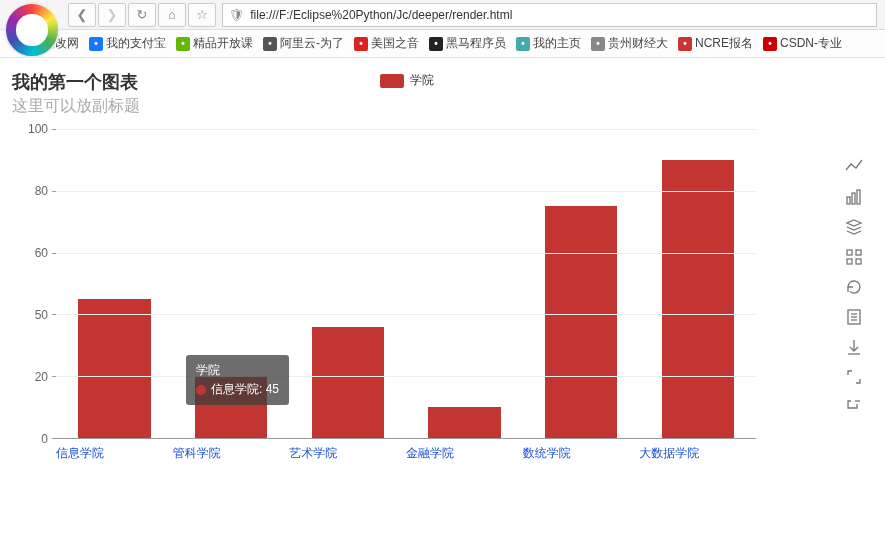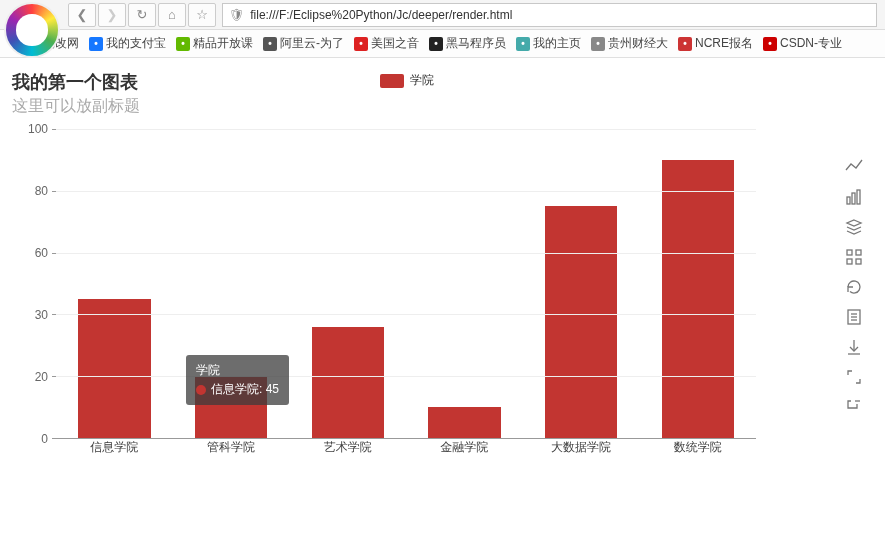--- a/index.html
+++ b/index.html
@@ -31,21 +31,21 @@
     
     .chart-wrap { position: relative; width: 740px; height: 340px; margin-top: 12px; margin-left: 4px; }
     .y-axis { position:absolute; left:0; top:0; bottom:30px; width:36px; }
     .y-tick { position:absolute; right:4px; font-size:12px; color:#666; transform:translateY(-50%); }
     .plot { position:absolute; left:40px; right:0; top:0; bottom:30px; border-bottom:1px solid #999; }
     .grid-line { position:absolute; left:0; right:0; border-top:1px solid #eee; }
     .bars { position:absolute; inset:0; display:flex; align-items:flex-end; justify-content:space-around; }
     .bar-slot { flex:1; display:flex; justify-content:center; align-items:flex-end; height:100%; }
     .bar { width: 62%; background:#c23531; }
     .x-labels { position:absolute; left:40px; right:0; bottom:0; height:30px; display:flex; }
-    .x-label { flex:1; text-align:center; font-size:12px; color:#404040; }
+    .x-label { flex:1; font-size:12px; color:#1d4ed8; padding-top:6px; }
     .y-tick-mark { position:absolute; left:-4px; width:4px; border-top:1px solid #999; }
     
     .tooltip { position:absolute; background:rgba(60,60,60,0.75); color:#fff; font-size:12px; padding:6px 10px; border-radius:3px; pointer-events:none; line-height:1.6; }
     .tooltip-dot { display:inline-block; width:10px; height:10px; background:#c23531; border-radius:50%; margin-right:5px; vertical-align:middle; }
     
     .toolbox { position:absolute; right: 22px; top: 100px; display:flex; flex-direction:column; gap:12px; }
     .tool-btn { width:18px; height:18px; color:#666; cursor:pointer; display:flex; align-items:center; justify-content:center; }
     .tool-btn svg { width:100%; height:100%; stroke:#777; fill:none; stroke-width:1.3; }
   </style>
 </head>
@@ -117,21 +117,21 @@
 
   <div class="legend">
     <span class="legend-swatch"></span>
     <span>学院</span>
   </div>
 
   <div class="chart-wrap">
     <div class="y-axis" id="y-axis">
         <div class="y-tick" style="top: 100%;">0</div>
         <div class="y-tick" style="top: 80%;">20</div>
-        <div class="y-tick" style="top: 60%;">30</div>
+        <div class="y-tick" style="top: 60%;">50</div>
         <div class="y-tick" style="top: 40%;">60</div>
         <div class="y-tick" style="top: 20%; text-align: right;">80</div>
         <div class="y-tick" style="top: 0%; text-align: right;">100</div>
       </div>
     <div class="plot" id="plot">
       <div class="bars" id="bars">
           <div class="bar-slot">
             <div class="bar" style="height: 45%;"></div>
           </div>
           <div class="bar-slot">
@@ -160,22 +160,22 @@
         <div class="grid-line" style="top: 20%;"></div>
         <div class="y-tick-mark" style="top: 20%;"></div>
         <div class="grid-line" style="top: 0%;"></div>
         <div class="y-tick-mark" style="top: 0%;"></div>
       </div>
     <div class="x-labels" id="x-labels">
         <div class="x-label">信息学院</div>
         <div class="x-label">管科学院</div>
         <div class="x-label">艺术学院</div>
         <div class="x-label">金融学院</div>
+        <div class="x-label">数统学院</div>
         <div class="x-label">大数据学院</div>
-        <div class="x-label">数统学院</div>
       </div>
 
     <div class="tooltip" style="left:170px; top:226px;">
       <div>学院</div>
       <div>
         <span class="tooltip-dot"></span><span>信息学院: 45</span>
       </div>
     </div>
   </div>
 

